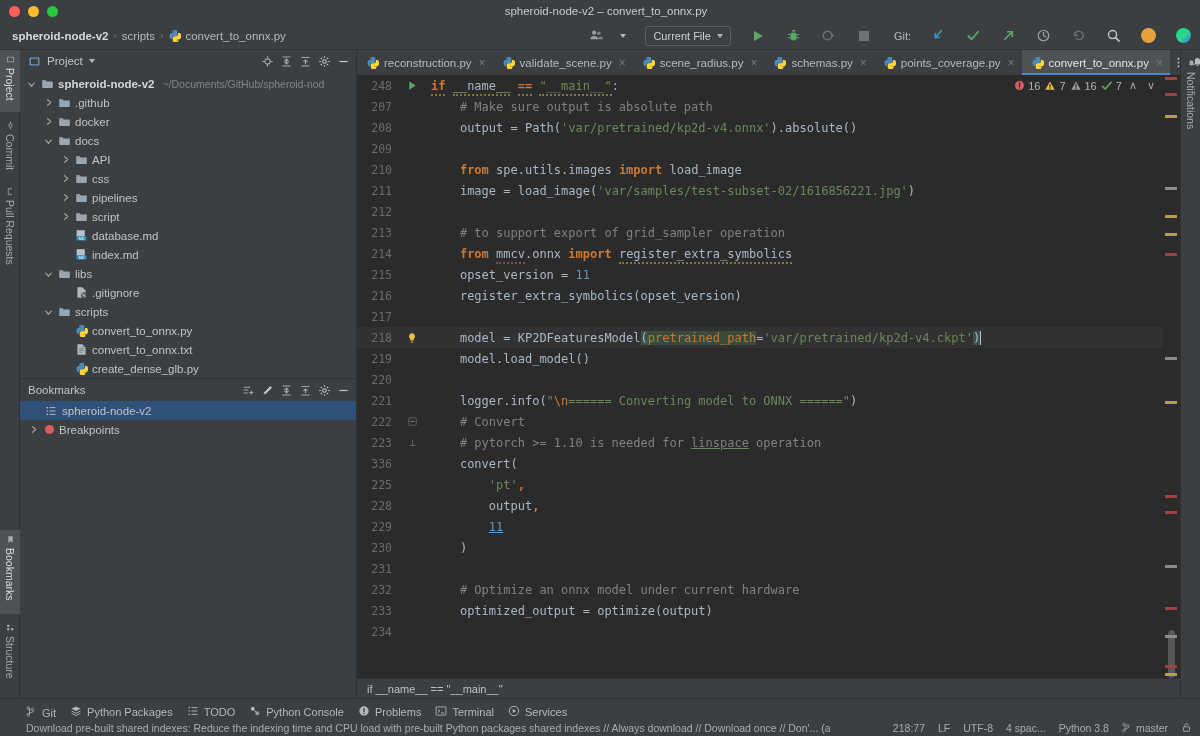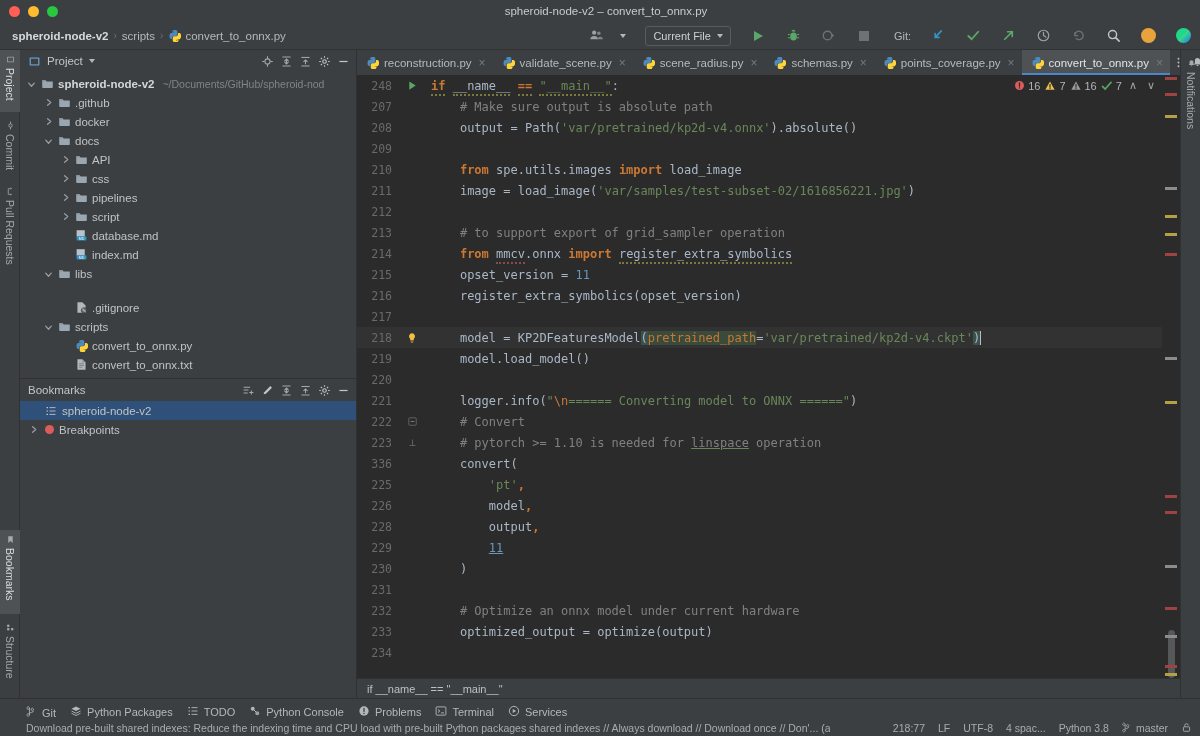--- a/index.html
+++ b/index.html
@@ -523,21 +523,21 @@
         <div class="trow" style="padding-left: 23px;">
           <svg width="11" height="11" viewBox="0 0 12 12">
             <path d="M3 5.5L6 9l3-3.5" stroke="#9aa0a6" stroke-width="1.3" fill="none" stroke-linecap="round" stroke-linejoin="round"></path>
           </svg>
           <svg class="ficon" viewBox="0 0 16 16">
             <path d="M1.5 4h4.2l1.2 1.4h7.6v7.1a1 1 0 0 1-1 1H2.5a1 1 0 0 1-1-1z" fill="#9aa7b0"></path>
             <path d="M1.5 4h4.2l1.2 1.4H1.5z" fill="#8994a0"></path>
           </svg>
           <span class="tlabel">libs</span>
         </div>
-        <div class="trow" style="padding-left: 40px; margin-top: 15px;">
+        <div class="trow" style="padding-left: 40px;">
           <span style="width:11px;display:inline-block"></span>
           <svg class="ficon" viewBox="0 0 16 16">
             <path d="M3 1.5h6l4 4v9H3z" fill="#b0b7bd"></path>
             <circle cx="11" cy="11.5" r="3.2" fill="#6d7276" stroke="#3c3f41" stroke-width="1"></circle>
             <path d="M9 9.6l4 3.8" stroke="#d7dbde" stroke-width="1.2"></path>
           </svg>
           <span class="tlabel">.gitignore</span>
         </div>
         <div class="trow" style="padding-left: 23px;">
           <svg width="11" height="11" viewBox="0 0 12 12">
@@ -769,21 +769,20 @@
         <div class="cline"><span class="lnum">221</span><span class="gutter2"></span><span class="ctext">    <span class="w">logger.info(</span><span class="s">"</span><span class="esc">\n</span><span class="s">====== Converting model to ONNX ======"</span><span class="w">)</span></span></div>
         <div class="cline"><span class="lnum">222</span><span class="gutter2"><svg width="9" height="9" viewBox="0 0 12 12">
               <rect x="1" y="1" width="10" height="10" rx="1.5" fill="none" stroke="#6a6a6a" stroke-width="1.1"></rect>
               <path d="M3.5 6h5" stroke="#8a8a8a" stroke-width="1.1"></path>
             </svg></span><span class="ctext">    <span class="c"># Convert</span></span></div>
         <div class="cline"><span class="lnum">223</span><span class="gutter2"><svg width="9" height="9" viewBox="0 0 12 12">
               <path d="M2 10h8M6 10V2" stroke="#6a6a6a" stroke-width="1.1" fill="none"></path>
             </svg></span><span class="ctext">    <span class="c"># pytorch &gt;= 1.10 is needed for </span><span class="c underline">linspace</span><span class="c"> operation</span></span></div>
         <div class="cline"><span class="lnum">336</span><span class="gutter2"></span><span class="ctext">    <span class="w">convert(</span></span></div>
         <div class="cline"><span class="lnum">225</span><span class="gutter2"></span><span class="ctext">        <span class="s">'pt'</span><span class="k">,</span></span></div>
-        <div class="cline"><span class="lnum">226</span><span class="gutter2"></span><span class="ctext">        <span class="w">model</span><span class="k">,</span></span></div>
         <div class="cline"><span class="lnum">228</span><span class="gutter2"></span><span class="ctext">        <span class="w">output</span><span class="k">,</span></span></div>
         <div class="cline"><span class="lnum">229</span><span class="gutter2"></span><span class="ctext">        <span class="n" style="text-decoration:underline">11</span></span></div>
         <div class="cline"><span class="lnum">230</span><span class="gutter2"></span><span class="ctext">    <span class="w">)</span></span></div>
         <div class="cline"><span class="lnum">231</span><span class="gutter2"></span><span class="ctext"></span></div>
         <div class="cline"><span class="lnum">232</span><span class="gutter2"></span><span class="ctext">    <span class="c"># Optimize an onnx model under current hardware</span></span></div>
         <div class="cline"><span class="lnum">233</span><span class="gutter2"></span><span class="ctext">    <span class="w">optimized_output = optimize(output)</span></span></div>
         <div class="cline"><span class="lnum">234</span><span class="gutter2"></span><span class="ctext"></span></div>
       </div>
 
     <div class="stripe-col" id="stripes">

